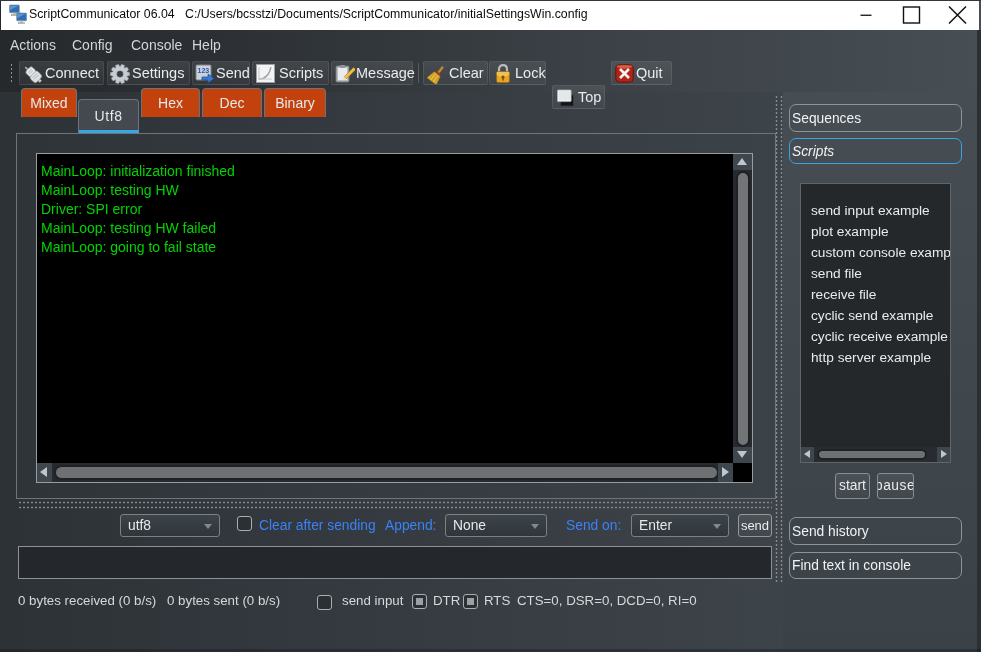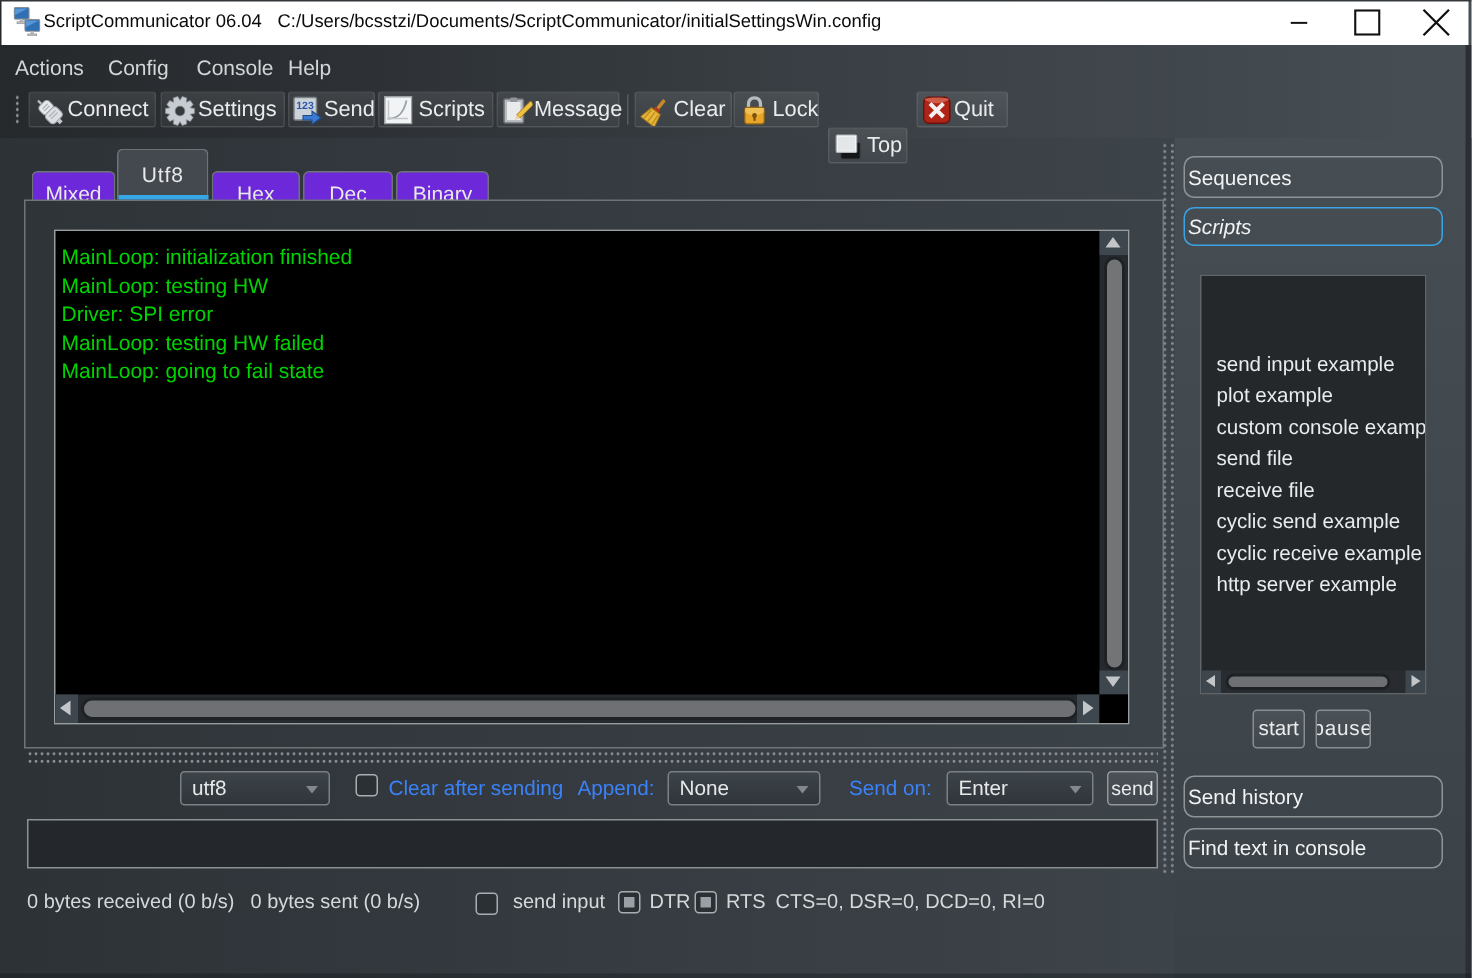--- a/index.html
+++ b/index.html
@@ -28,21 +28,21 @@
   background-image:radial-gradient(circle, #8d9397 1px, rgba(0,0,0,0) 1.1px);
   background-size:3px 4px; background-position:0 0; }
 .tbtn { top:61px; height:24px; border-radius:2px;
   background:linear-gradient(to bottom, rgba(255,255,255,0.09), rgba(255,255,255,0.045));
   border:1px solid rgba(255,255,255,0.085); }
 .tbtn .lbl { position:absolute; top:0; height:22px; line-height:23px; font-size:14.5px; color:#e9ebec; }
 .tbtn svg, .tico { position:absolute; }
 #tbsep { left:418px; top:63px; width:1px; height:20px; background:#565c60; }
 
 
-.tab { top:114px; height:29px; background:#6d28d9; border:1px solid #6d7376; border-bottom:none;
+.tab { top:88px; height:29px; background:#c2410c; border:1px solid #6d7376; border-bottom:none;
   border-radius:4px 4px 0 0; text-align:center; font-size:14px; color:#e7e9ea; line-height:28px; }
 #tab-utf8 { top:99px; height:34px; background:#43494e; line-height:32px; letter-spacing:0.6px; }
 #tabline { left:79px; top:130px; width:60px; height:3px; background:#36a6e6; z-index:3; }
 
 
 #pane { left:16px; top:133px; width:760px; height:366px; border:1px solid #6e7477; background:linear-gradient(to right,#2f3439,#3b4248); }
 
 
 #console { left:36px; top:153px; width:717px; height:330px; border:1px solid #989da0; background:#000; }
 #ctext { left:4px; top:7.5px; font-size:14px; line-height:19.2px; color:#00d400; }
@@ -292,21 +292,21 @@
     <span class="cbi"></span>
   </div>
 <div class="abs st" style="left:484px;">RTS</div>
 <div class="abs st" style="left:517px;">CTS=0, DSR=0, DCD=0, RI=0</div>
 
 <div class="abs" id="rpanel"></div>
 <div class="abs" id="vsplit"></div>
 <div class="abs tbox" style="top:104px;height:28px;line-height:27px;">Sequences</div>
 <div class="abs tbox" id="tb-scripts" style="top:138px;height:26px;line-height:25px;">Scripts</div>
 <div class="abs" id="rlist">
-  <div style="padding-top:4px;margin-top:44px;">
+  <div style="padding-top:16px;">
     <div class="it">send input example</div>
     <div class="it">plot example</div>
     <div class="it">custom console example</div>
     <div class="it">send file</div>
     <div class="it">receive file</div>
     <div class="it">cyclic send example</div>
     <div class="it">cyclic receive example</div>
     <div class="it">http server example</div>
   </div>
   <div class="abs" id="rlhs">

